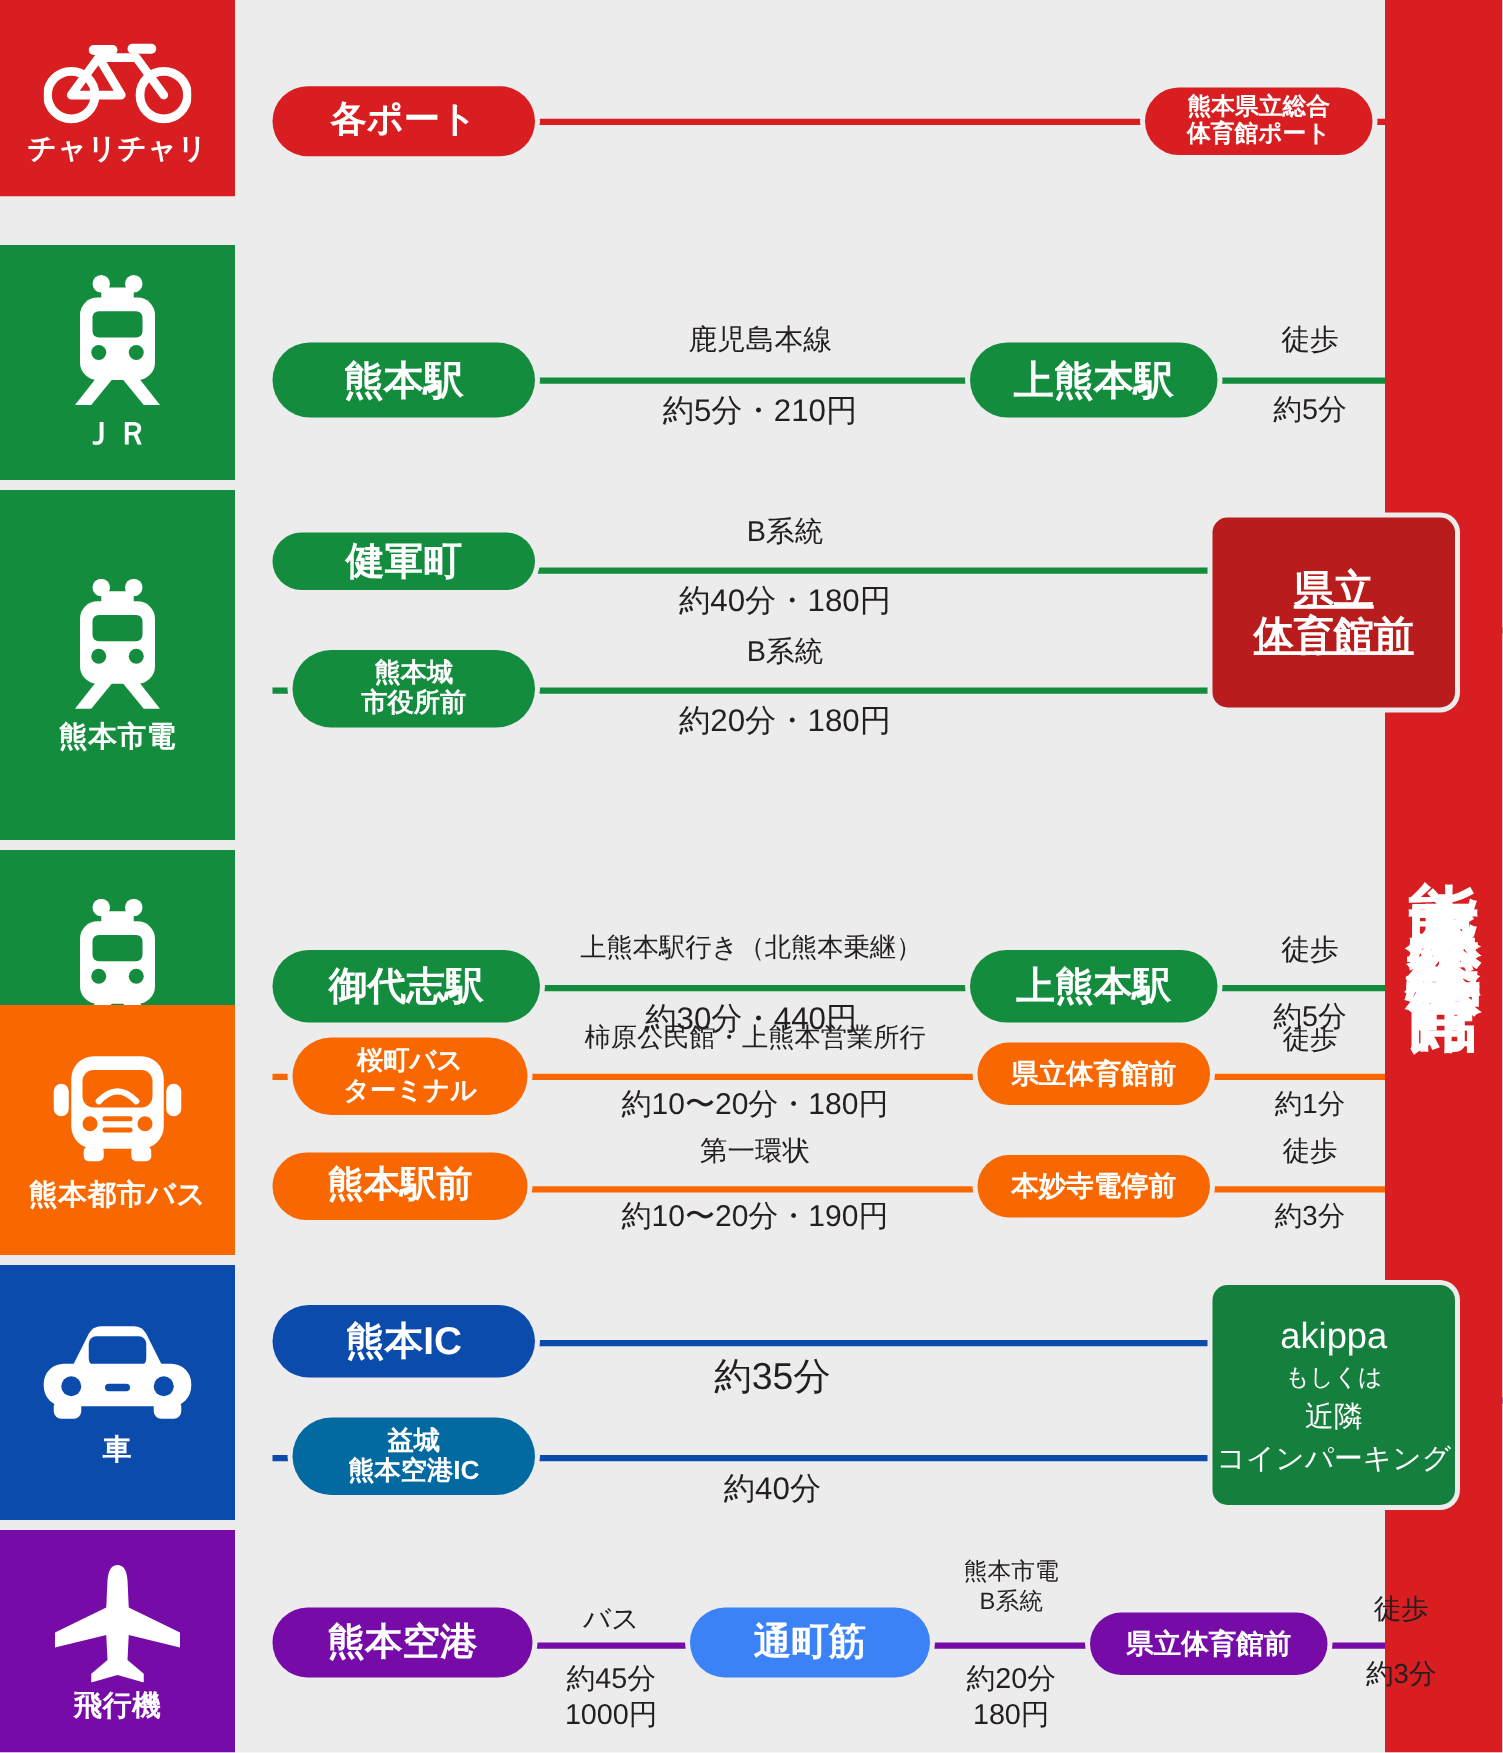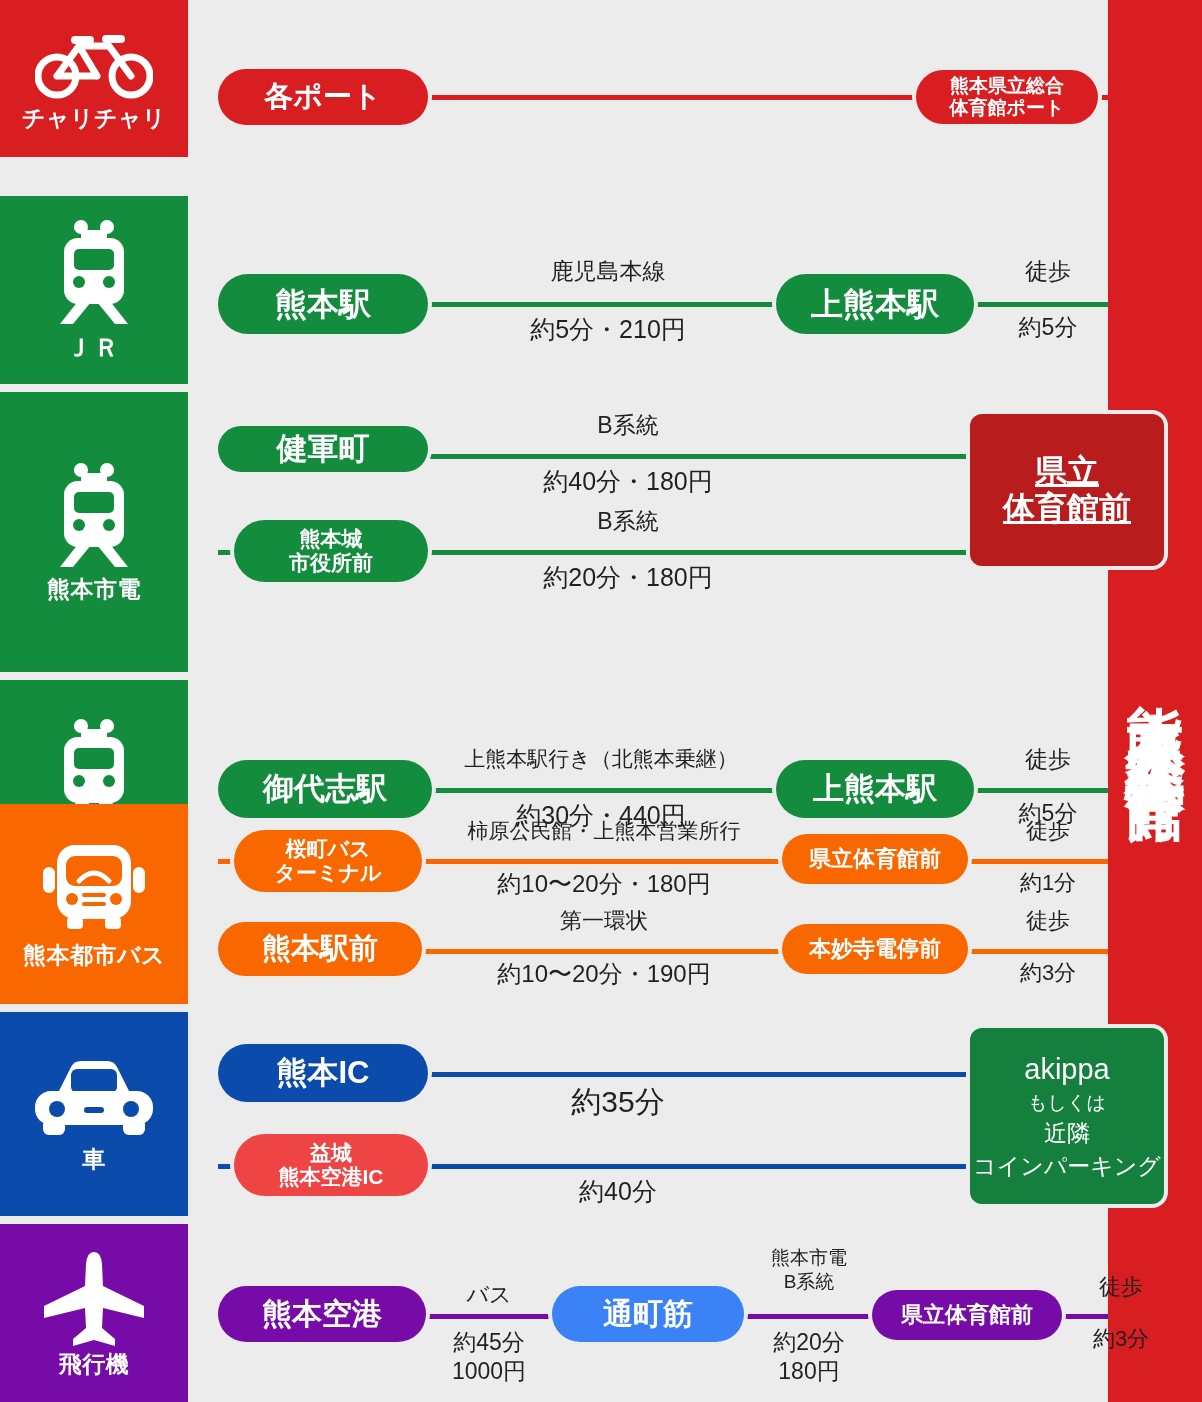--- a/index.html
+++ b/index.html
@@ -361,21 +361,21 @@
     <div class="line" style="left:30px;top:152px;width:790px;background:#0a4bac;"></div>
     <div class="line" style="left:976px;top:106px;width:110px;background:#0a4bac;"></div>
 
     <div class="chip" style="left:30px;top:32px;width:210px;height:58px;background:#0a4bac;font-size:31px;">
       <span>熊本IC</span>
     </div>
     <div class="elabel" style="left:330px;top:72px;width:200px;font-size:30px;">
       <span>約35分</span>
     </div>
 
-    <div class="chip" style="left:46px;top:122px;width:194px;height:62px;background:#ef4444;font-size:21px;">
+    <div class="chip" style="left:46px;top:122px;width:194px;height:62px;background:#0369a1;font-size:21px;">
       <span>益城</span>
       <span>熊本空港IC</span>
     </div>
     <div class="elabel" style="left:330px;top:164px;width:200px;font-size:25px;">
       <span>約40分</span>
     </div>
 
     <div class="chip box" style="left:782px;top:16px;width:194px;height:176px;background:#15803d;font-size:20px;gap:6px;">
       <span style="font-size:29px;font-weight:400;">akippa</span>
       <span style="font-size:19px;font-weight:400;">もしくは</span>

